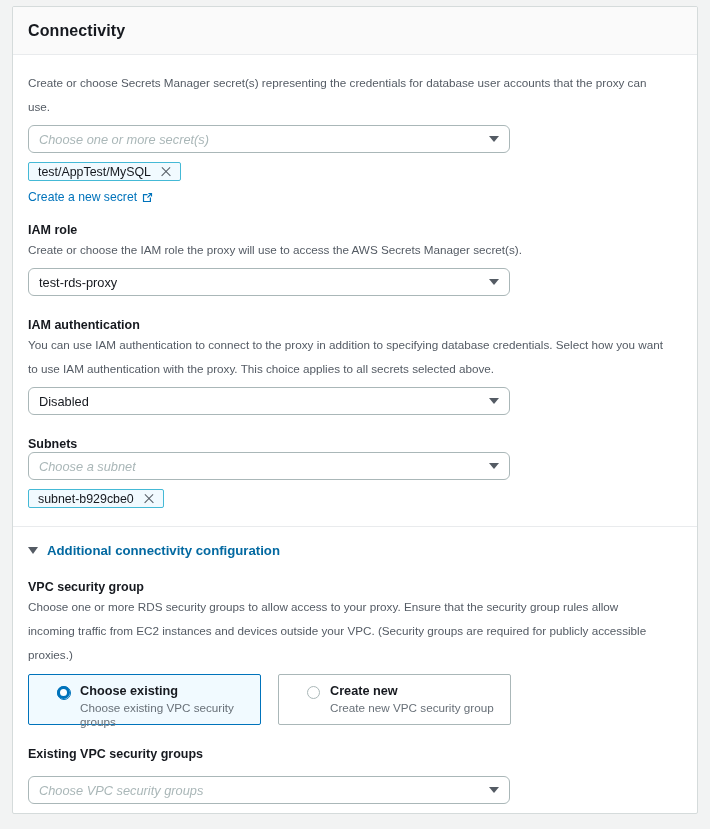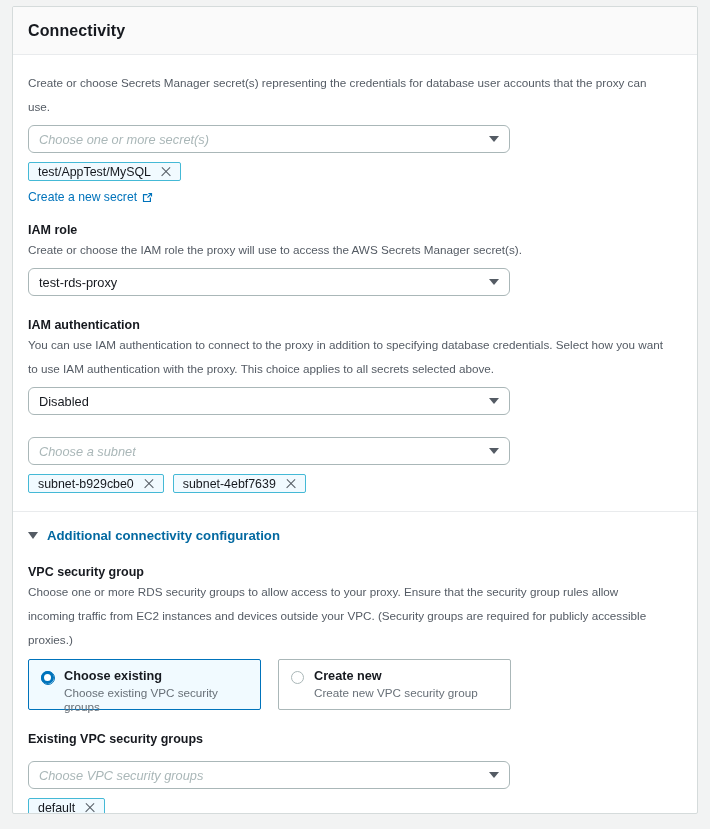--- a/index.html
+++ b/index.html
@@ -210,21 +210,21 @@
   }
   .radio-card {
     width: 233px;
     height: 51px;
     border: 1px solid #aab7b8;
     border-radius: 2px;
     box-sizing: border-box;
     background: #ffffff;
     display: flex;
     align-items: flex-start;
-    padding: 9px 10px 0 12px;
+    padding: 9px 10px 0 28px;
     gap: 10px;
     cursor: pointer;
   }
   .radio-card.selected {
     background: #f1faff;
     border-color: #0073bb;
   }
   .radio-dot {
     width: 13px; height: 13px;
     border-radius: 50%;
@@ -319,31 +319,30 @@
         <p class="field-desc">You can use IAM authentication to connect to the proxy in addition to specifying database credentials. Select how you want to use IAM authentication with the proxy. This choice applies to all secrets selected above.</p>
         <div class="select">
           <span class="select-value">Disabled</span>
           <span class="caret"></span>
         </div>
       </div>
 
       <div class="sp-22"></div>
 
       <div class="field">
+        <div class="field-label-row">
+          <span class="field-label">Subnets</span>
+        </div>
         <div class="select">
           <span class="select-value placeholder">Choose a subnet</span>
           <span class="caret"></span>
         </div>
         <div class="token-row">
           <span class="token">
             <span class="token-label">subnet-b929cbe0</span>
-            <span class="token-x"></span>
-          </span>
-          <span class="token">
-            <span class="token-label">subnet-4ebf7639</span>
             <span class="token-x"></span>
           </span>
         </div>
       </div>
 
       <hr class="divider">
 
       <div class="collapsible">
         <span class="tri-down"></span>
         <span class="collapsible-title">Additional connectivity configuration</span>

